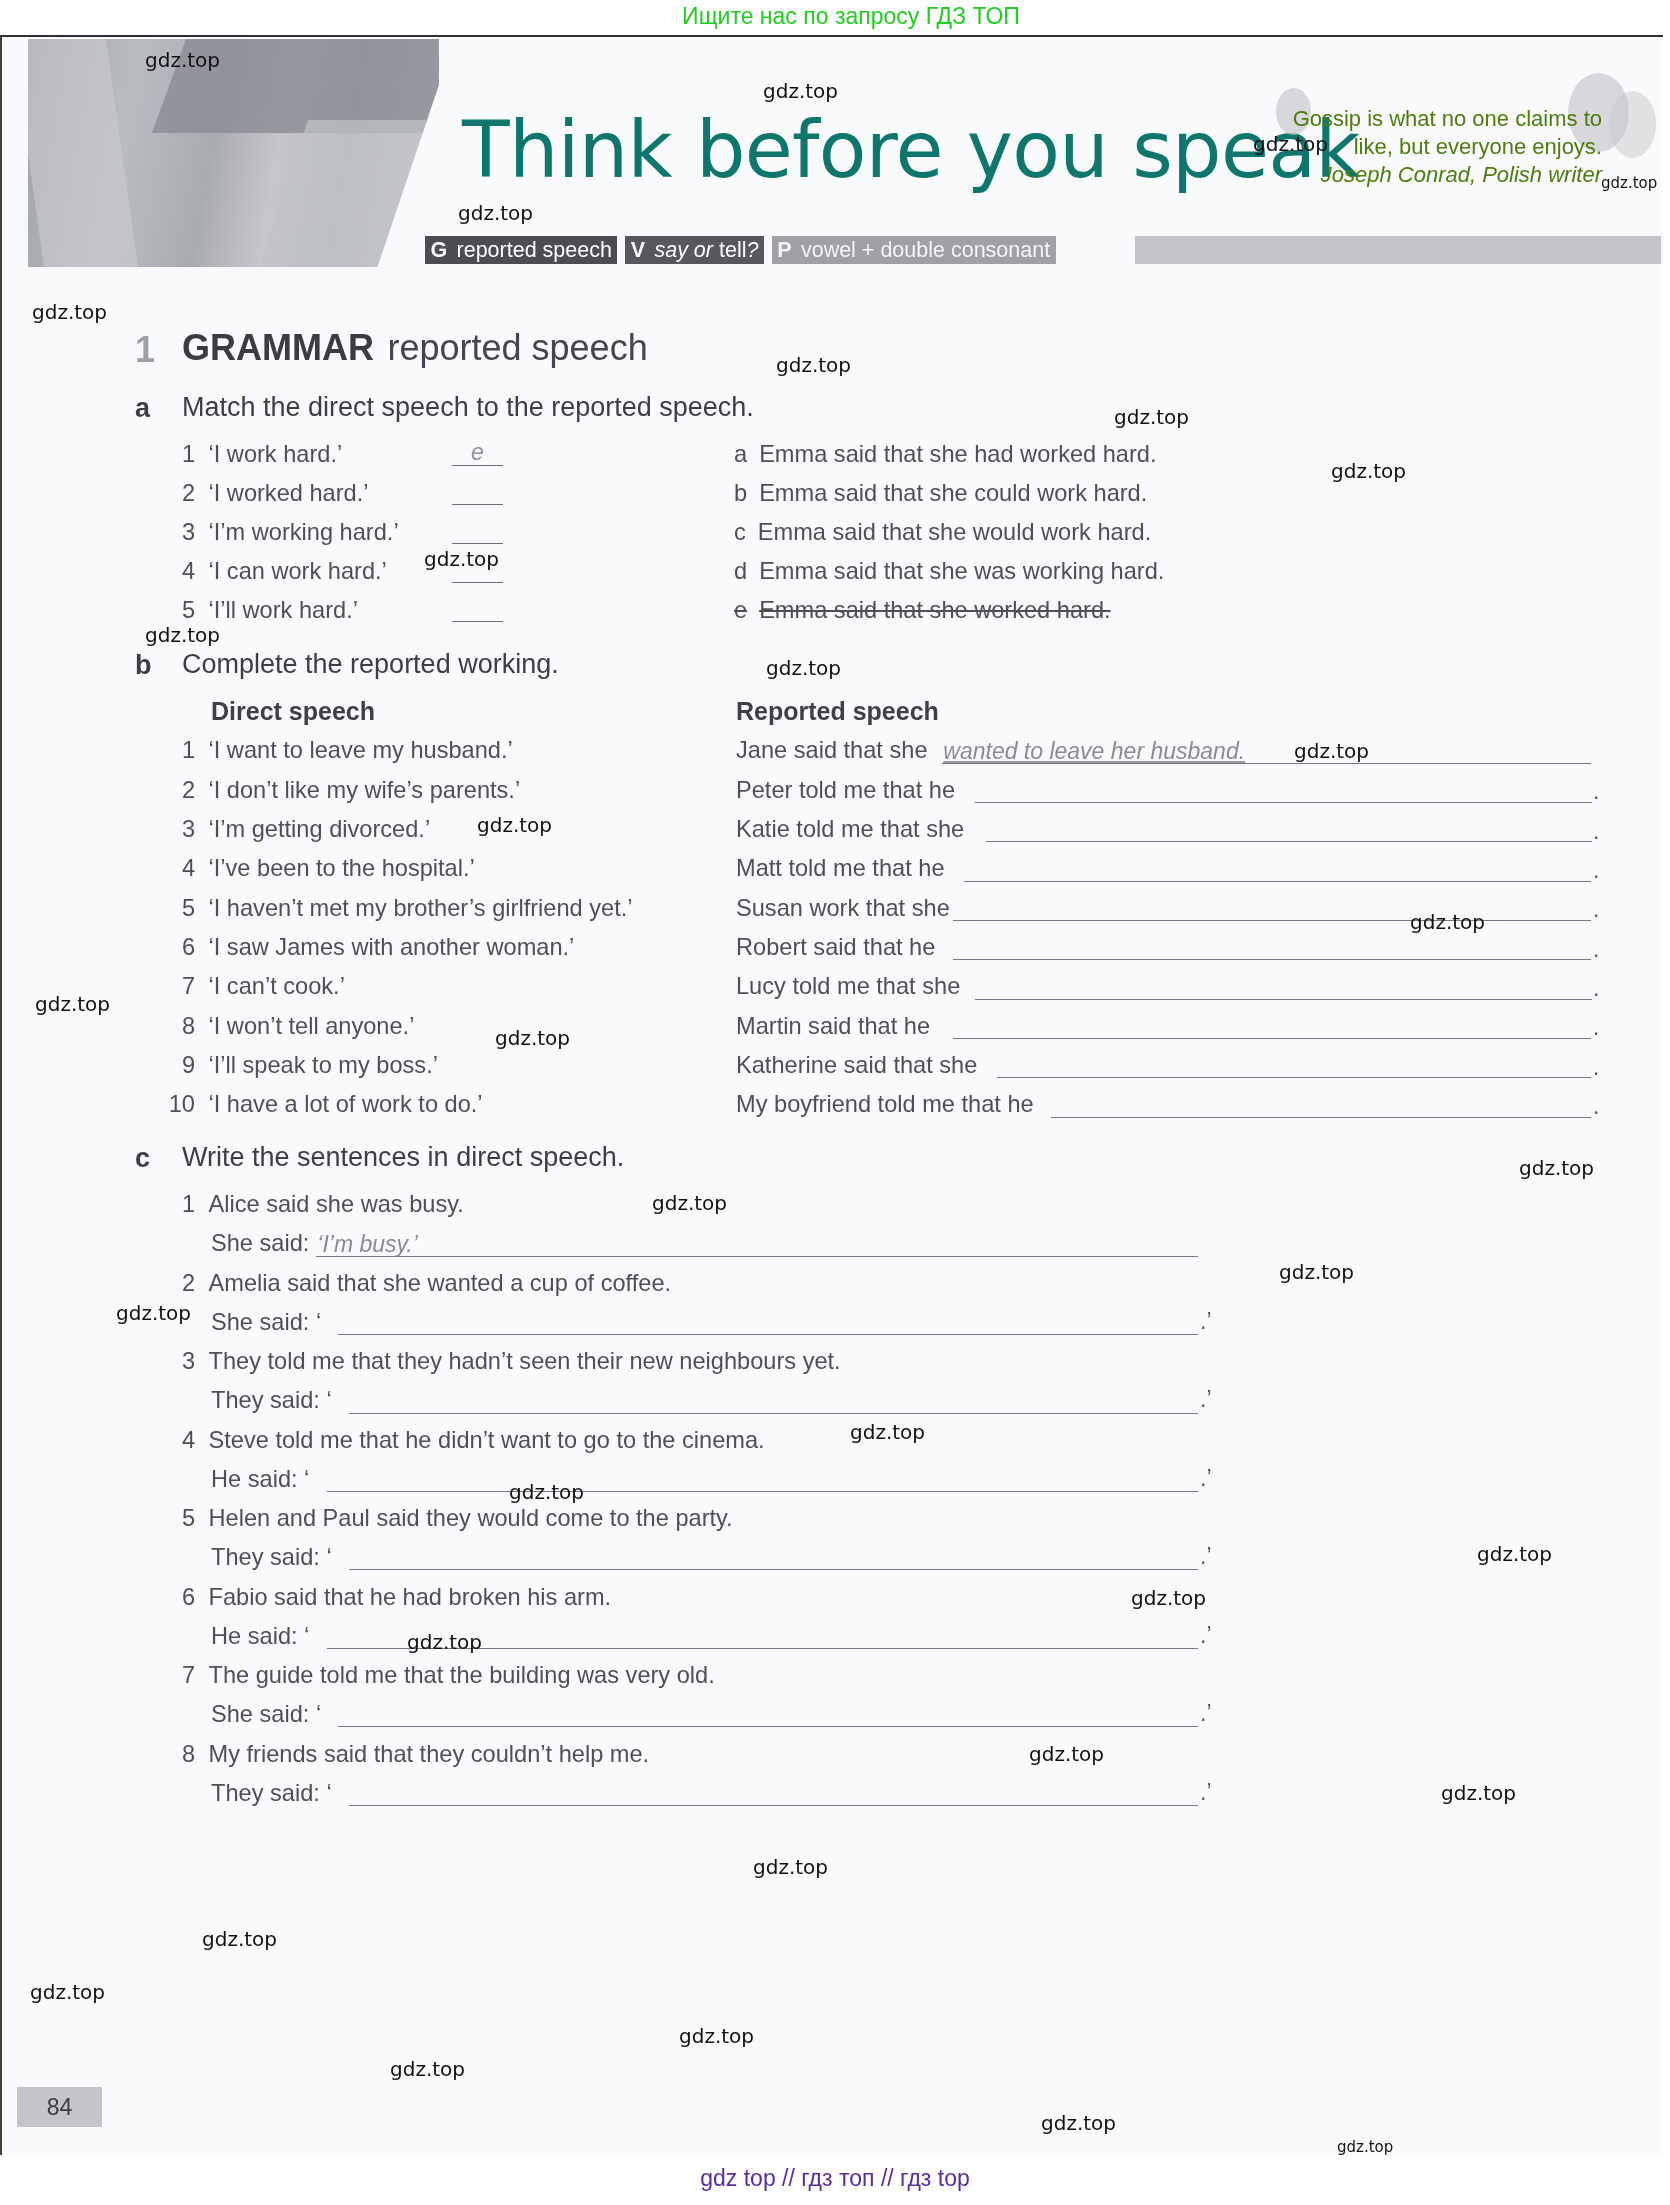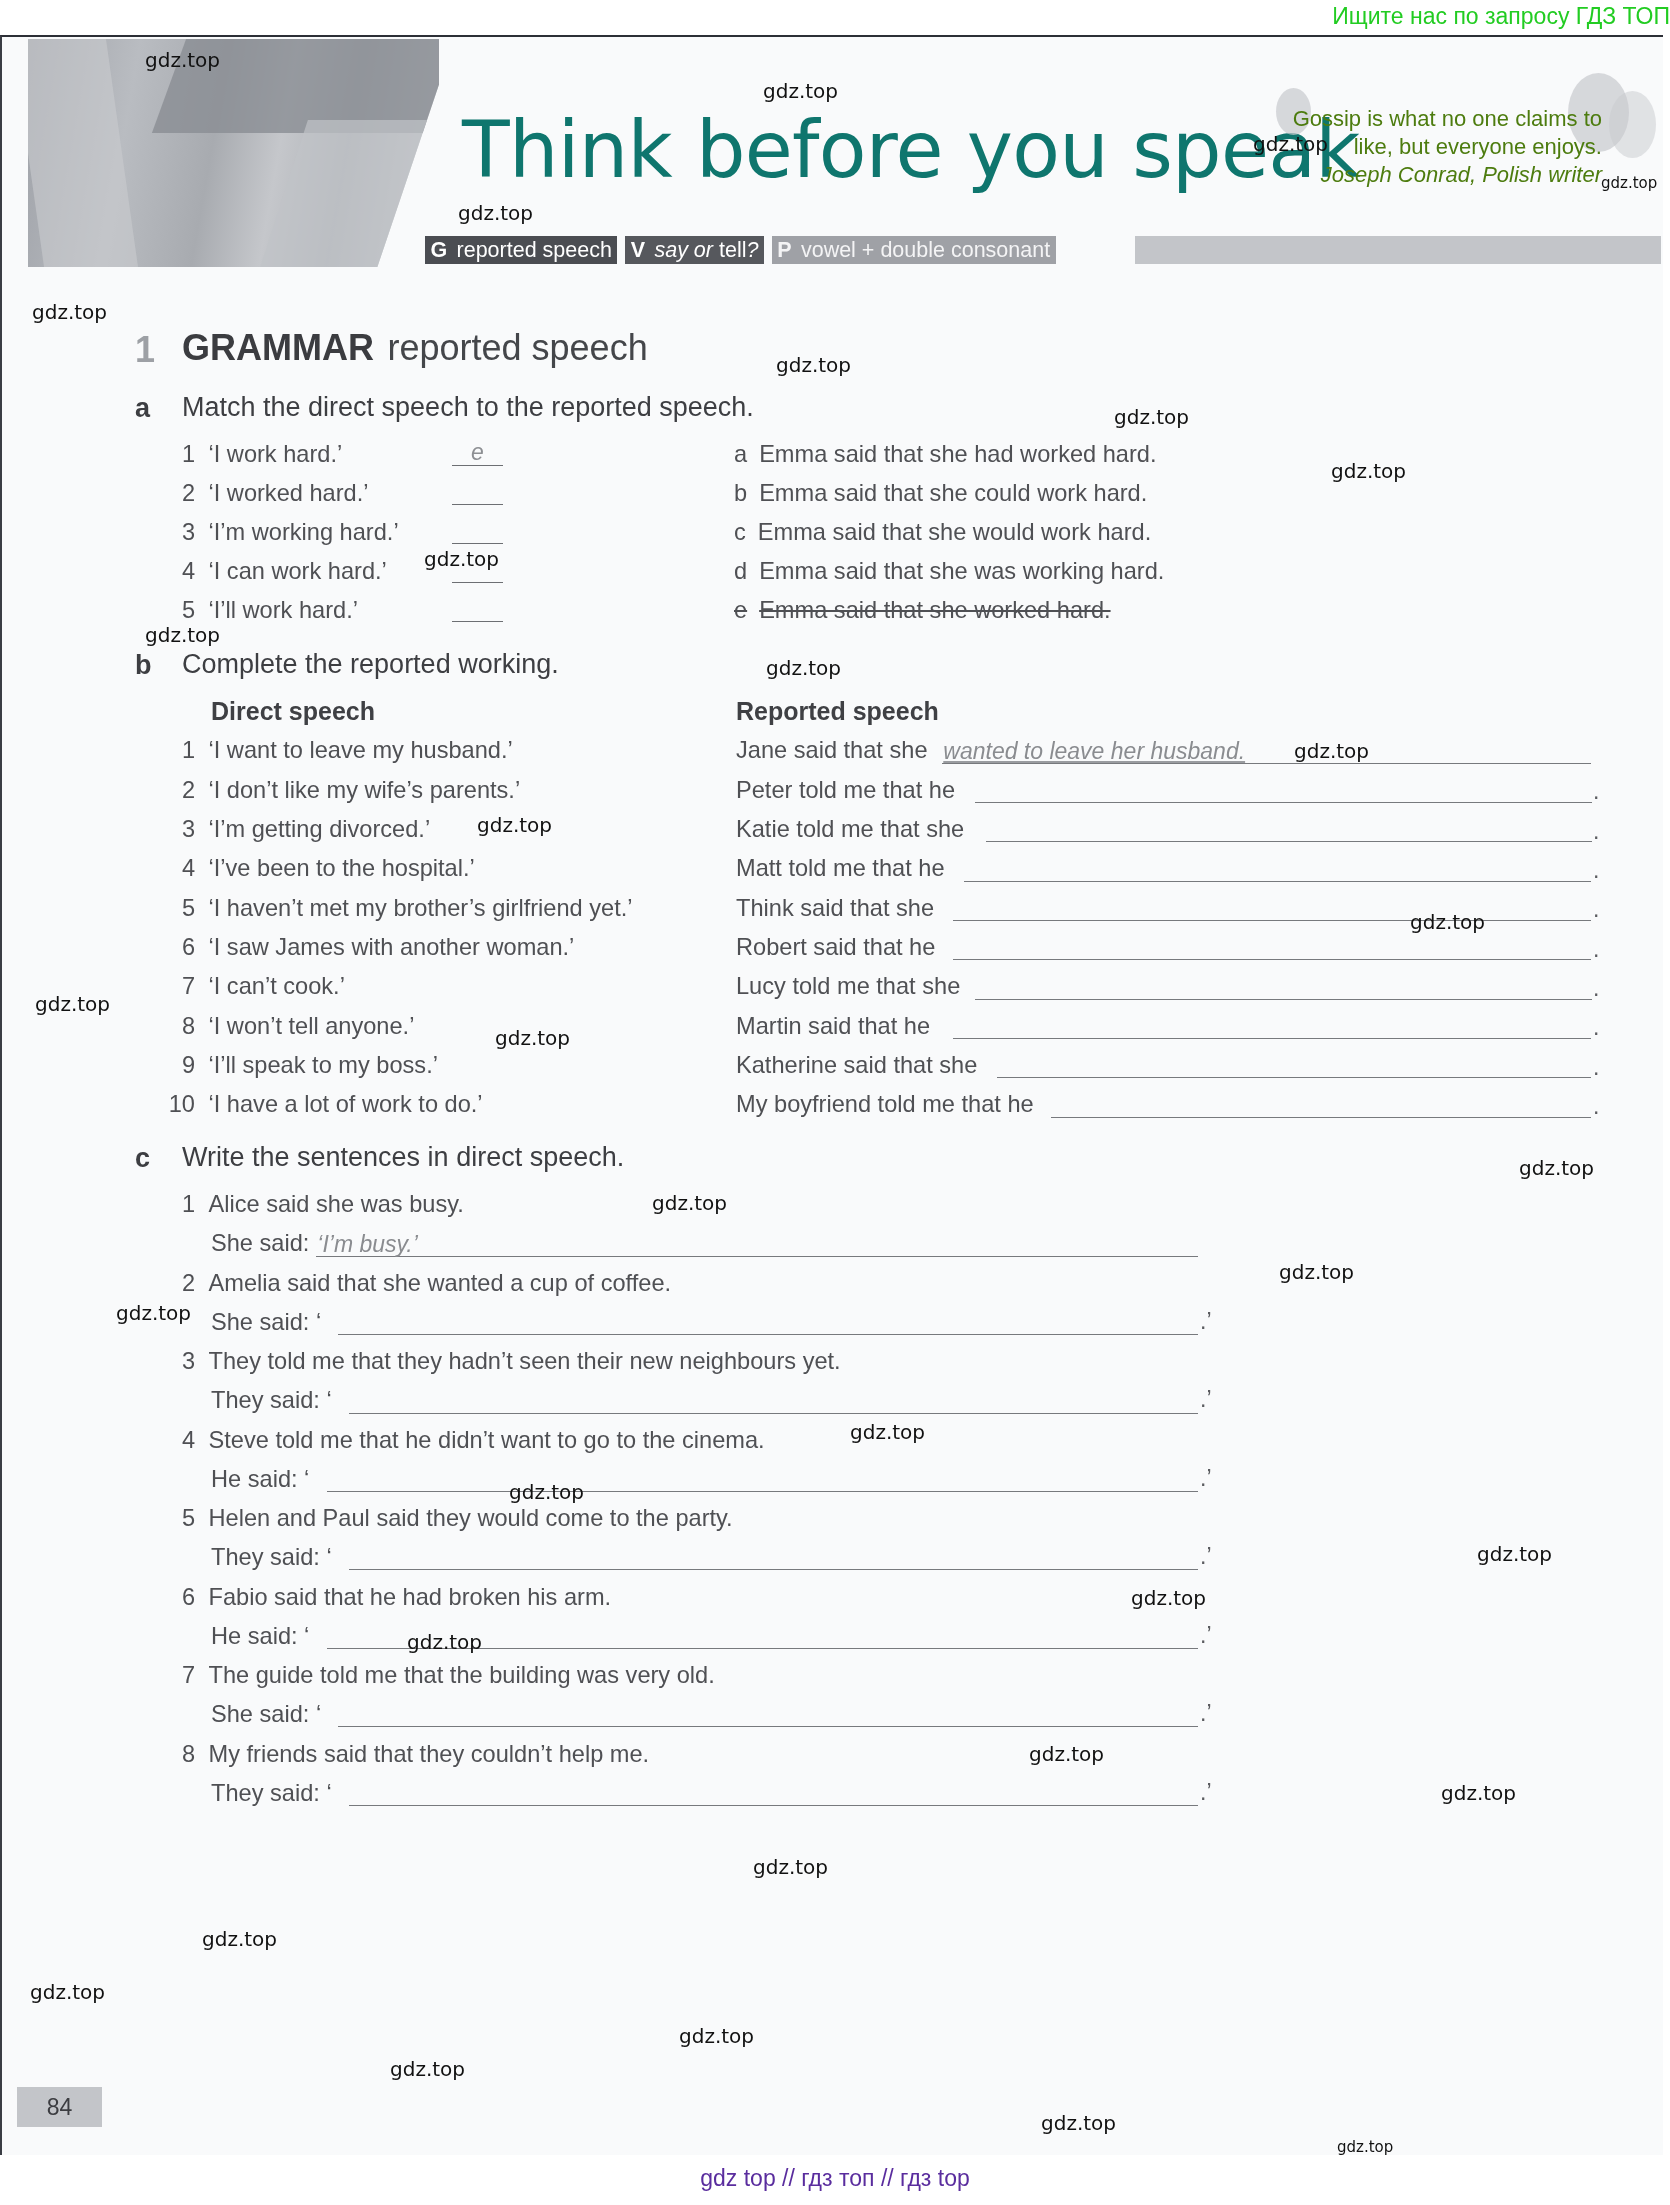--- a/index.html
+++ b/index.html
@@ -1,20 +1,20 @@
 <!DOCTYPE html>
 <html style="font-size:10.8px"><head>
 <meta charset="utf-8">
 <style>
   * { box-sizing: border-box; margin: 0; padding: 0; }
   html, body { width: 1670px; height: 2205px; background: #ffffff; overflow: hidden; }
   body { position: relative; font-family: "Liberation Sans", sans-serif; color: #4a4b4e; }
 
   
-  .top-banner { position: absolute; left: 0; top: 0; width: 1670px; height: 35px; text-align: right; font-family: "Liberation Sans", sans-serif; font-size: 23px; line-height: 32px; color: #22cc22; padding-left: 32px; }
+  .top-banner { position: absolute; left: 0; top: 0; width: 1670px; height: 35px; text-align: center; font-family: "Liberation Sans", sans-serif; font-size: 23px; line-height: 32px; color: #22cc22; padding-left: 32px; }
 
   
   .page { position: absolute; left: 0; top: 35px; width: 1663px; height: 2120px; background: #f9fafb; border-top: 2.7px solid #2c2f36; border-left: 2.7px solid #3a3d44; }
   .unit-block { position: absolute; left: 28px; top: 39px; width: 411px; height: 228px; overflow: hidden;
     background: linear-gradient(100deg, #9fa2a8 0%, #b9bcc1 25%, #a8abb0 45%, #c5c7cb 60%, #b0b3b8 75%, #d0d2d5 100%);
     clip-path: polygon(0 0, 100% 0, 100% 20%, 85% 100%, 0 100%); }
   .unit-block .shard1 { position: absolute; left: 141px; top: 0; width: 283px; height: 94px; background: #8a8d93; transform: skewX(-20deg); opacity: .8; }
   .unit-block .shard2 { position: absolute; left: 0; top: 0; width: 94px; height: 228px; background: #c9cbcf; opacity: .6; transform: skewX(8deg); }
   .unit-block .shard3 { position: absolute; left: 256px; top: 81px; width: 135px; height: 147px; background: #c1c3c7; opacity: .7; transform: skewX(-18deg); }
   .unit-number { position: absolute; left: 81px; top: 62px; font-family: "DejaVu Sans", sans-serif; font-weight: bold; font-size: 138px; line-height: 135px; color: #f4f5f6; letter-spacing: -8px; }
@@ -143,21 +143,21 @@
     <div class="period" style="left: 1593px; top: 778px;">.</div>
     <div class="row" style="left: 155px; top: 815px;"><span class="n" style="width:40px">3</span><span>‘I’m getting divorced.’</span></div>
     <div class="row" style="left: 736px; top: 815px;">Katie told me that she</div>
     <div class="fill-line" style="left: 986px; top: 816px; width: 606px;"><span class="answer"></span></div>
     <div class="period" style="left: 1593px; top: 818px;">.</div>
     <div class="row" style="left: 155px; top: 854px;"><span class="n" style="width:40px">4</span><span>‘I’ve been to the hospital.’</span></div>
     <div class="row" style="left: 736px; top: 854px;">Matt told me that he</div>
     <div class="fill-line" style="left: 964px; top: 856px; width: 627px;"><span class="answer"></span></div>
     <div class="period" style="left: 1593px; top: 857px;">.</div>
     <div class="row" style="left: 155px; top: 894px;"><span class="n" style="width:40px">5</span><span>‘I haven’t met my brother’s girlfriend yet.’</span></div>
-    <div class="row" style="left: 736px; top: 894px;">Think said that she</div>
+    <div class="row" style="left: 736px; top: 894px;">Susan work that she</div>
     <div class="fill-line" style="left: 953px; top: 895px; width: 638px;"><span class="answer"></span></div>
     <div class="period" style="left: 1593px; top: 896px;">.</div>
     <div class="row" style="left: 155px; top: 933px;"><span class="n" style="width:40px">6</span><span>‘I saw James with another woman.’</span></div>
     <div class="row" style="left: 736px; top: 933px;">Robert said that he</div>
     <div class="fill-line" style="left: 953px; top: 934px; width: 638px;"><span class="answer"></span></div>
     <div class="period" style="left: 1593px; top: 936px;">.</div>
     <div class="row" style="left: 155px; top: 972px;"><span class="n" style="width:40px">7</span><span>‘I can’t cook.’</span></div>
     <div class="row" style="left: 736px; top: 972px;">Lucy told me that she</div>
     <div class="fill-line" style="left: 975px; top: 974px; width: 617px;"><span class="answer"></span></div>
     <div class="period" style="left: 1593px; top: 975px;">.</div>

